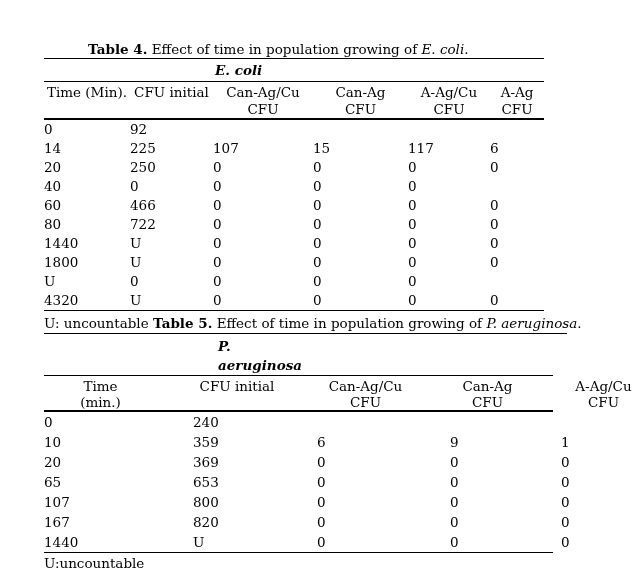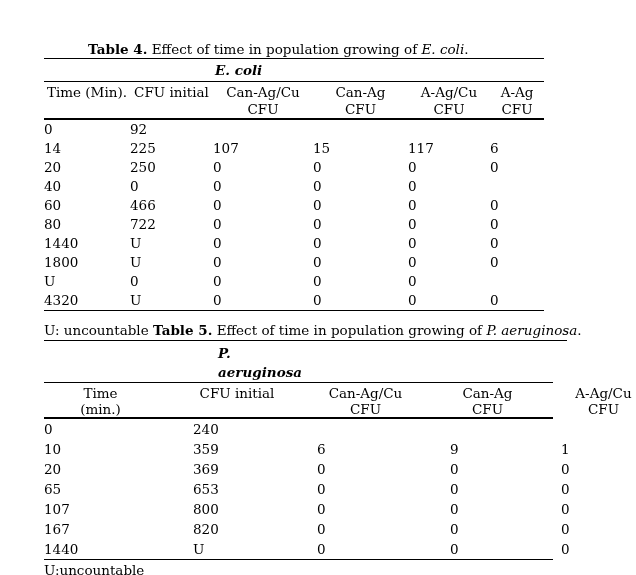--- a/index.html
+++ b/index.html
@@ -31,21 +31,21 @@
   .hdr  { border-bottom:2px solid #000; padding-top:2px;text-align:center; }
   .hdr4 { line-height:17px; }
   .hdr5 { line-height:16px; }
   .hcell div { white-space:nowrap; }
 
   .rows4 .row { line-height:19px; }
   .rows5 .row { line-height:20px; }
   .rows  { border-bottom:1.5px solid #000; }
   .cell  { white-space:nowrap; overflow:visible; }
 
-  .note { width:523px; margin-top:9px; padding:2px 0 1px 0; line-height:17px;
+  .note { width:523px; margin-top:2px; padding:2px 0 1px 0; line-height:17px;
           border-bottom:1.5px solid #000; white-space:nowrap; }
 
   .footer { margin-top:2px; line-height:16px; }
 </style>
 </head>
 <body>
 
 <div class="doc">
 
   <div class="caption">

